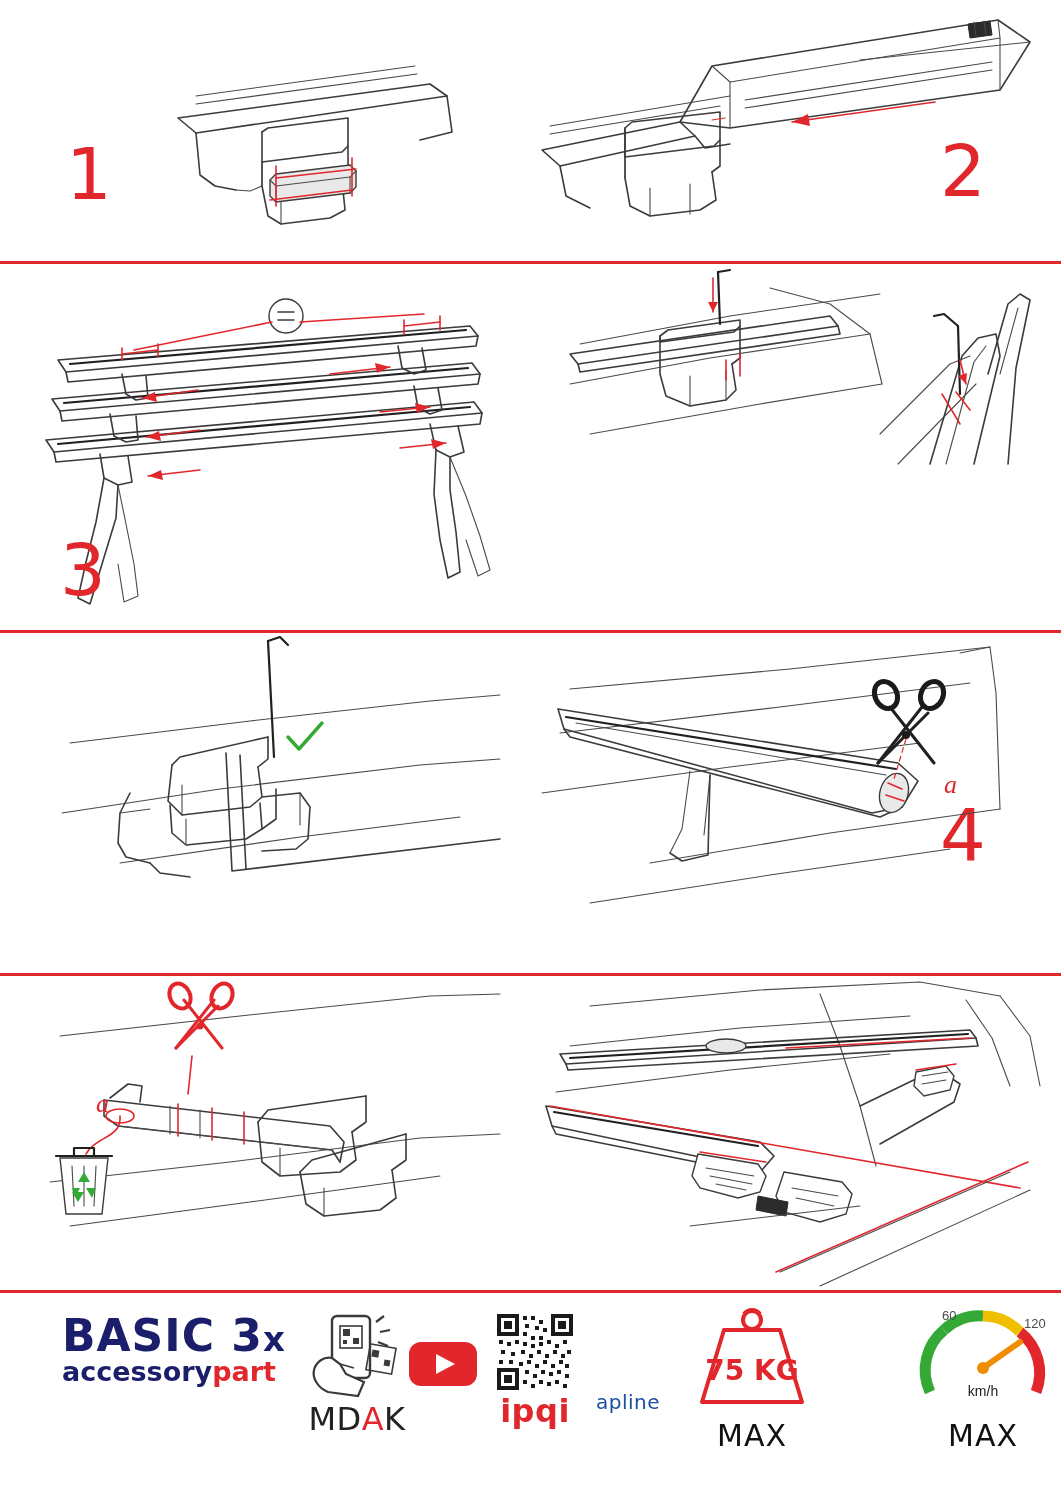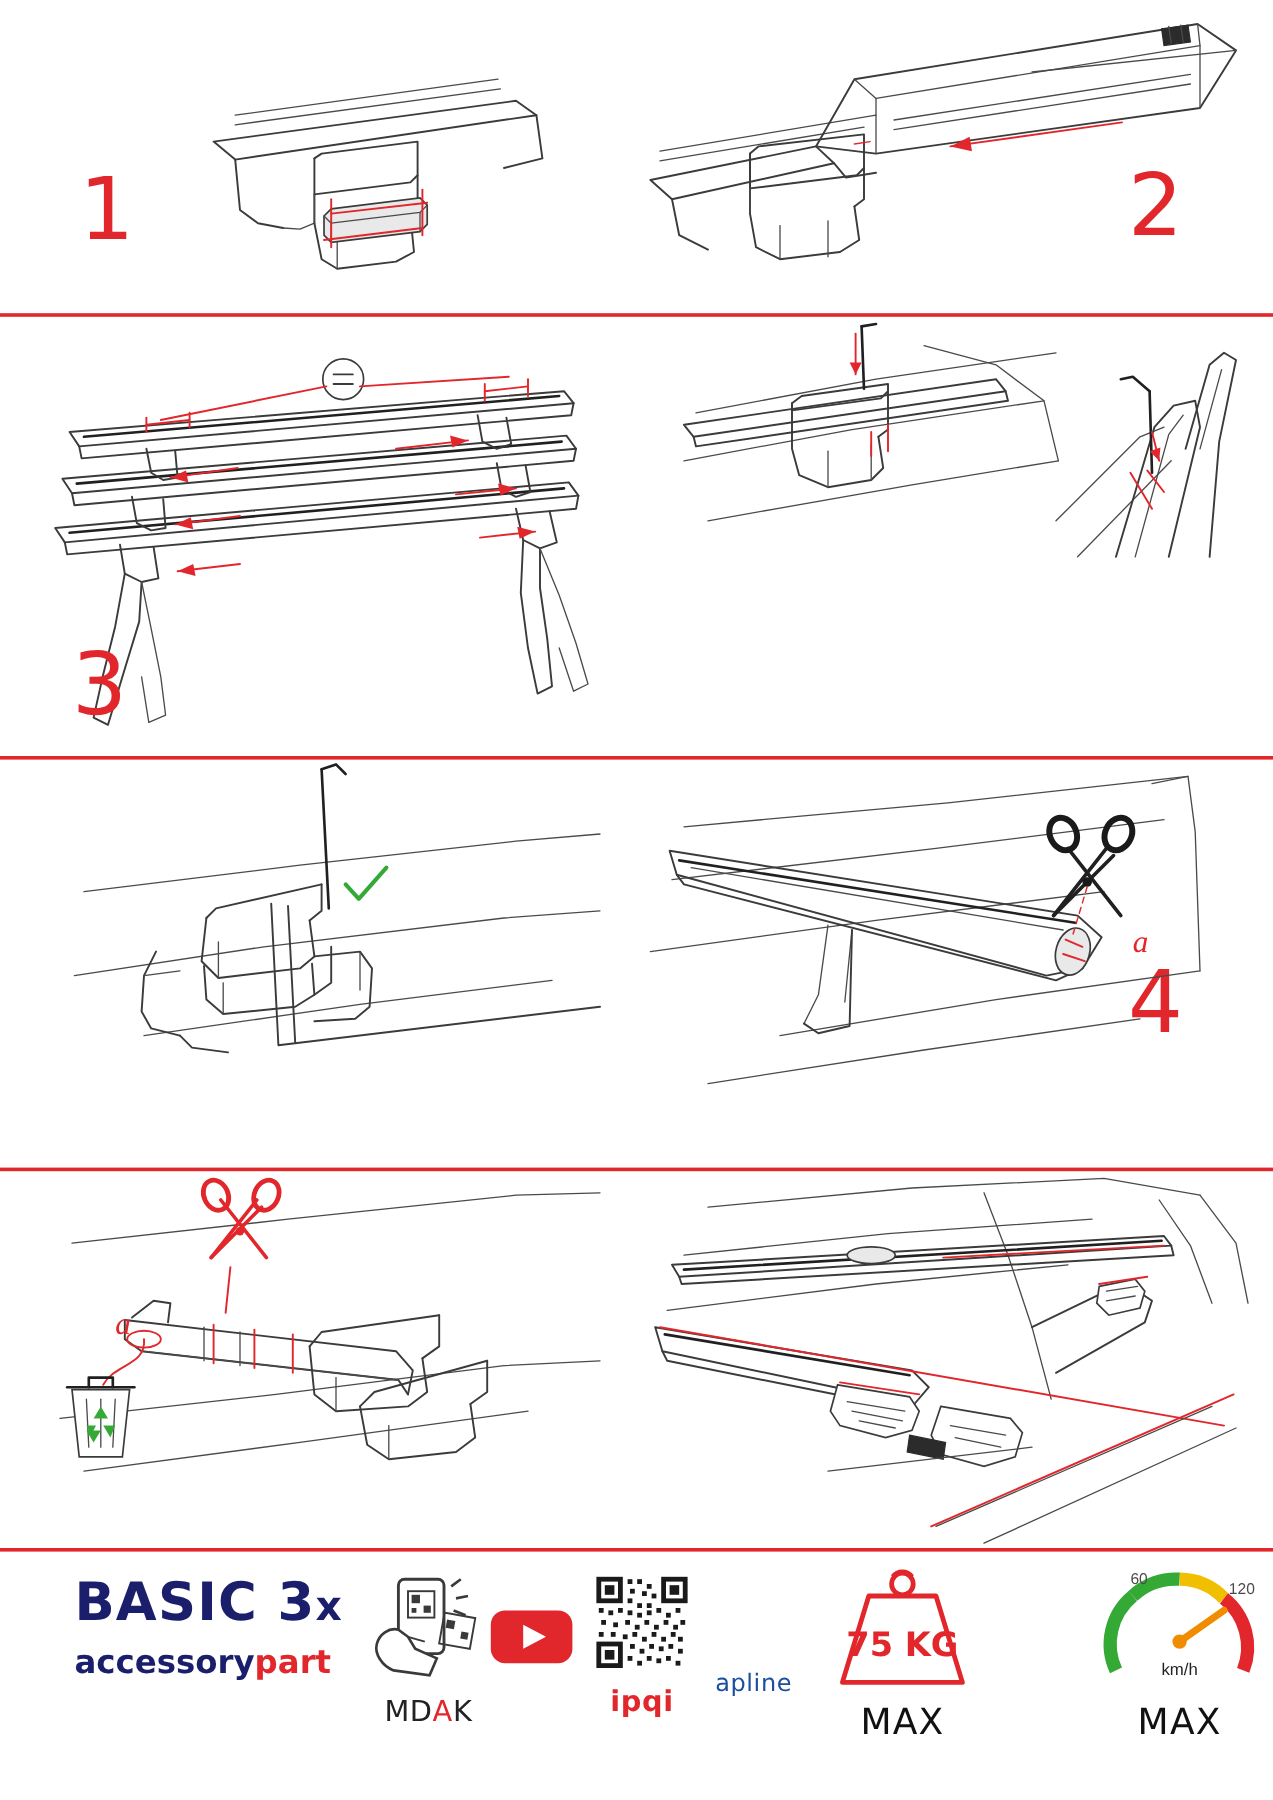--- a/index.html
+++ b/index.html
@@ -70,41 +70,41 @@
     font-family: "DejaVu Sans", sans-serif;
     font-weight: bold;
     font-size: 44px;
     letter-spacing: 1px;
     color: #1b1f6b;
     line-height: 1;
     white-space: nowrap;
   }
   .brand-basic .x { font-size: 34px; }
   .brand-accessory {
-    margin-top: 14px;
+    margin-top: 0;
     font-family: "DejaVu Sans", sans-serif;
     font-weight: bold;
     font-size: 27px;
     color: #1b1f6b;
     letter-spacing: 0px;
     line-height: 1;
     white-space: nowrap;
   }
   .brand-accessory .part { color: #e2272c; }
 
   .logo-col {
     position: absolute;
     text-align: center;
   }
   .logo-cap {
     font-family: "DejaVu Sans", sans-serif;
-    font-size: 24px;
+    font-size: 32px;
     letter-spacing: 0.5px;
     color: #4c4c4c;
-    margin-top: 12px;
+    margin-top: 0;
     white-space: nowrap;
   }
   .logo-cap .blk { color: #222; font-weight: 500; }
   .logo-cap .red-t { color: #e2272c; }
   .logo-cap.ipqi { color: #e2272c; }
   .logo-cap.apline .ap { color: #1b4fa0; }
   .logo-cap.apline .line { color: #1b4fa0; }
 
   .max-cap {
     font-family: "DejaVu Sans", sans-serif;

